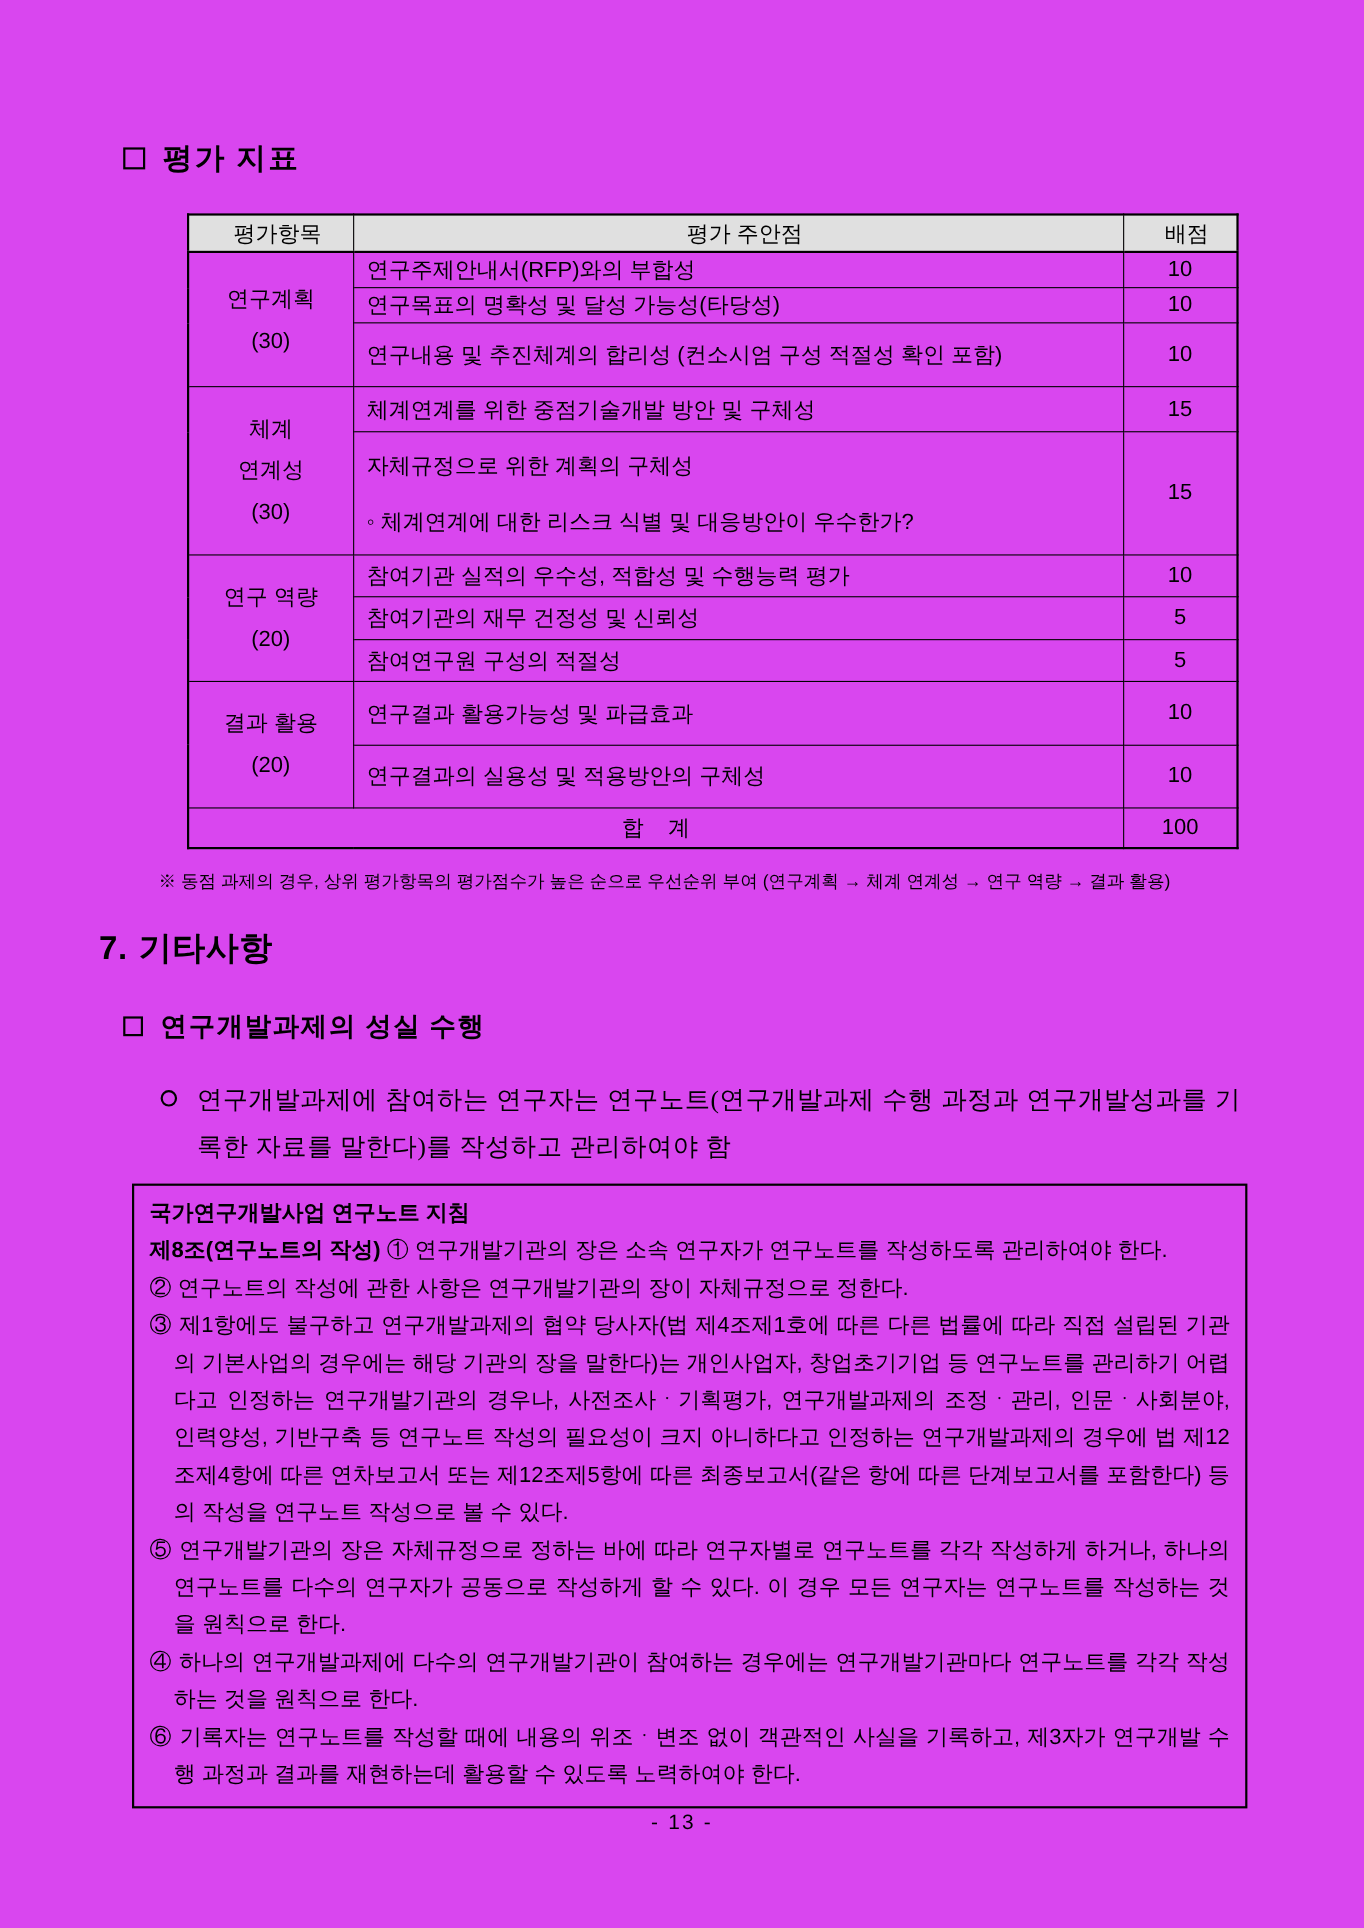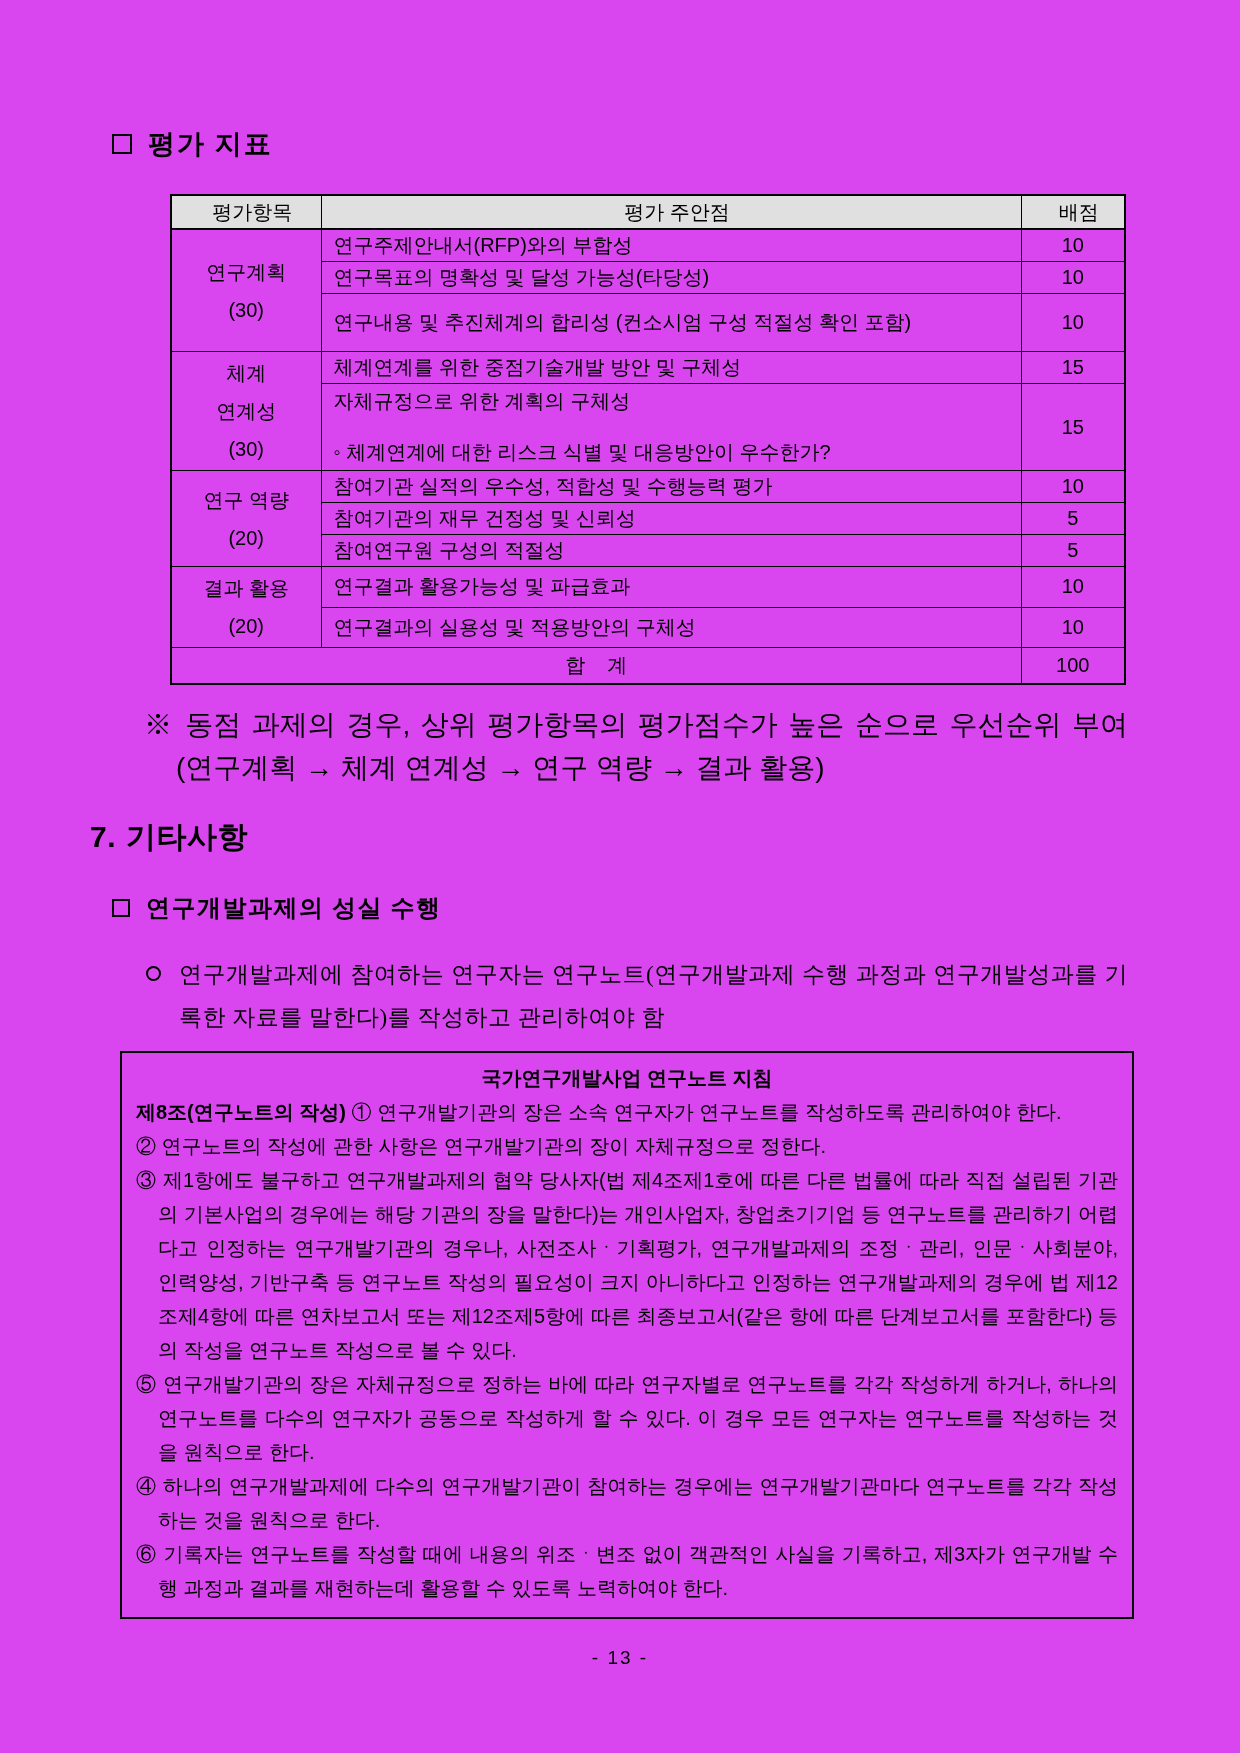--- a/index.html
+++ b/index.html
@@ -67,36 +67,36 @@
     background: #e0e0e0;
     font-weight: normal;
     text-align: center;
     border-bottom: 2px solid #000;
     padding-left: 12px;
   }
   tr.rh-s { height: 31px; }
   tr.rh-m { height: 58px; }
   tr.rh-l { height: 86px; }
   tr.rh-t { height: 36px; }
-  td.cat { text-align: center; vertical-align: middle; padding: 2px; margin-left: 26px; }
+  td.cat { text-align: center; vertical-align: middle; padding: 19px; margin-left: 26px; }
   .cat-line { display: block; line-height: 1.9; }
   td.det { text-align: left; padding: 2px 8px 2px 12px; vertical-align: middle; }
   td.det .sub-line { margin-top: 24px; }
   td.pts { text-align: center; vertical-align: middle; border-radius: 13px; }
   td.total-label {
     text-align: center;
     white-space: pre;
     vertical-align: middle;
   }
 
   
   .note {
     margin: 18px 0 0 144px;
     width: 984px;
-    font-size: 28px;
+    font-size: 16px;
     line-height: 1.55;
     text-align: justify;
     padding-left: 32px;
     text-indent: -32px;
   }
 
   
   .bullet-item {
     margin: 30px 0 0 146px;
     width: 982px;
@@ -122,21 +122,21 @@
   
   .gbox {
     margin: 12px 0 0 120px;
     width: 1014px;
     border: 2px solid #000;
     padding: 8px 14px 12px 14px;
     font-size: 20px;
     line-height: 1.7;
     text-align: justify;
   }
-  .gbox .box-title { font-weight: bold; text-align: center; }
+  .gbox .box-title { font-weight: bold; text-align: left; }
   .gbox p.hang {
     padding-left: 22px;
     text-indent: -22px;
   }
   .gbox b { font-weight: bold; }
 
   
   .footer {
     position: absolute;
     left: 0; right: 0;

